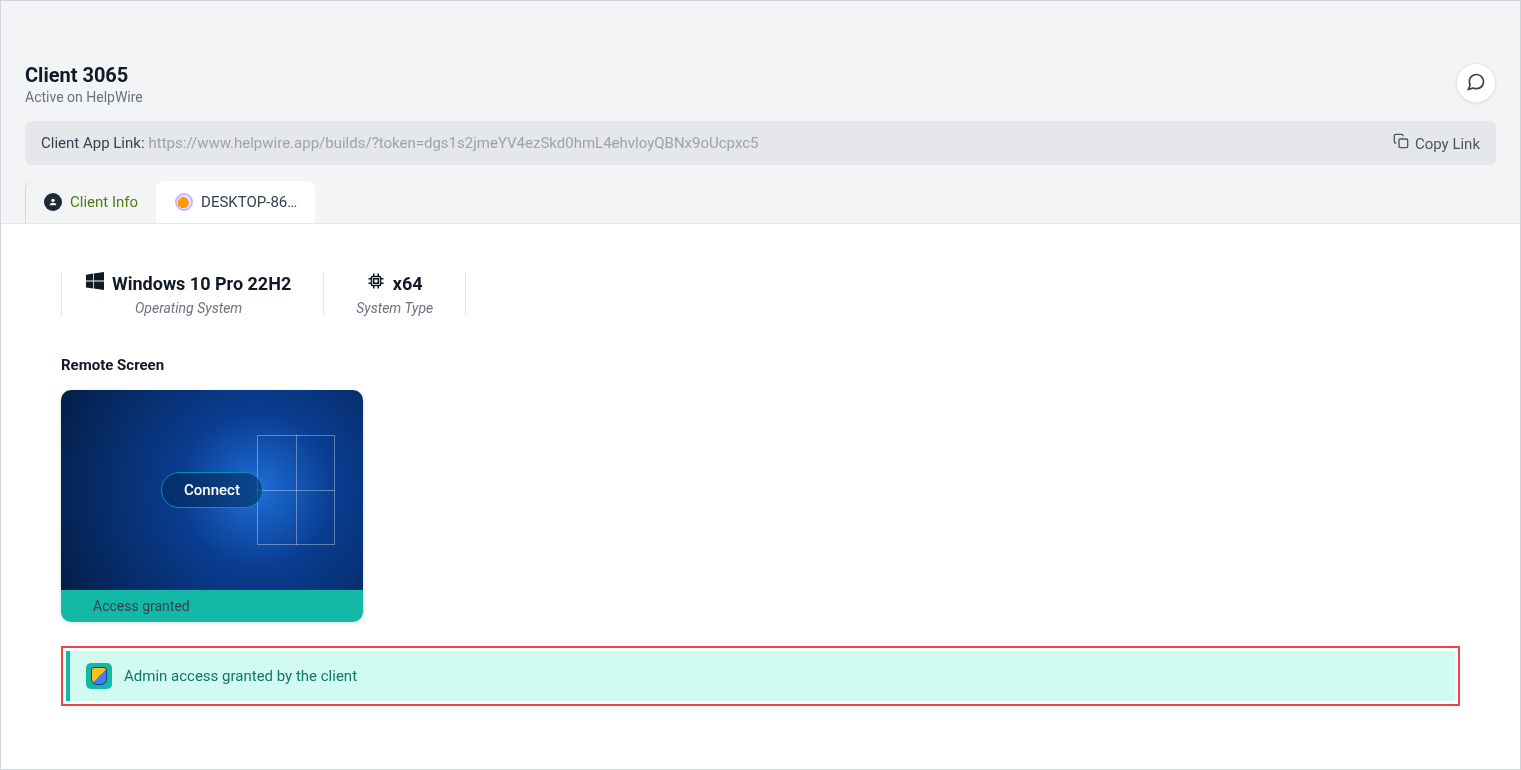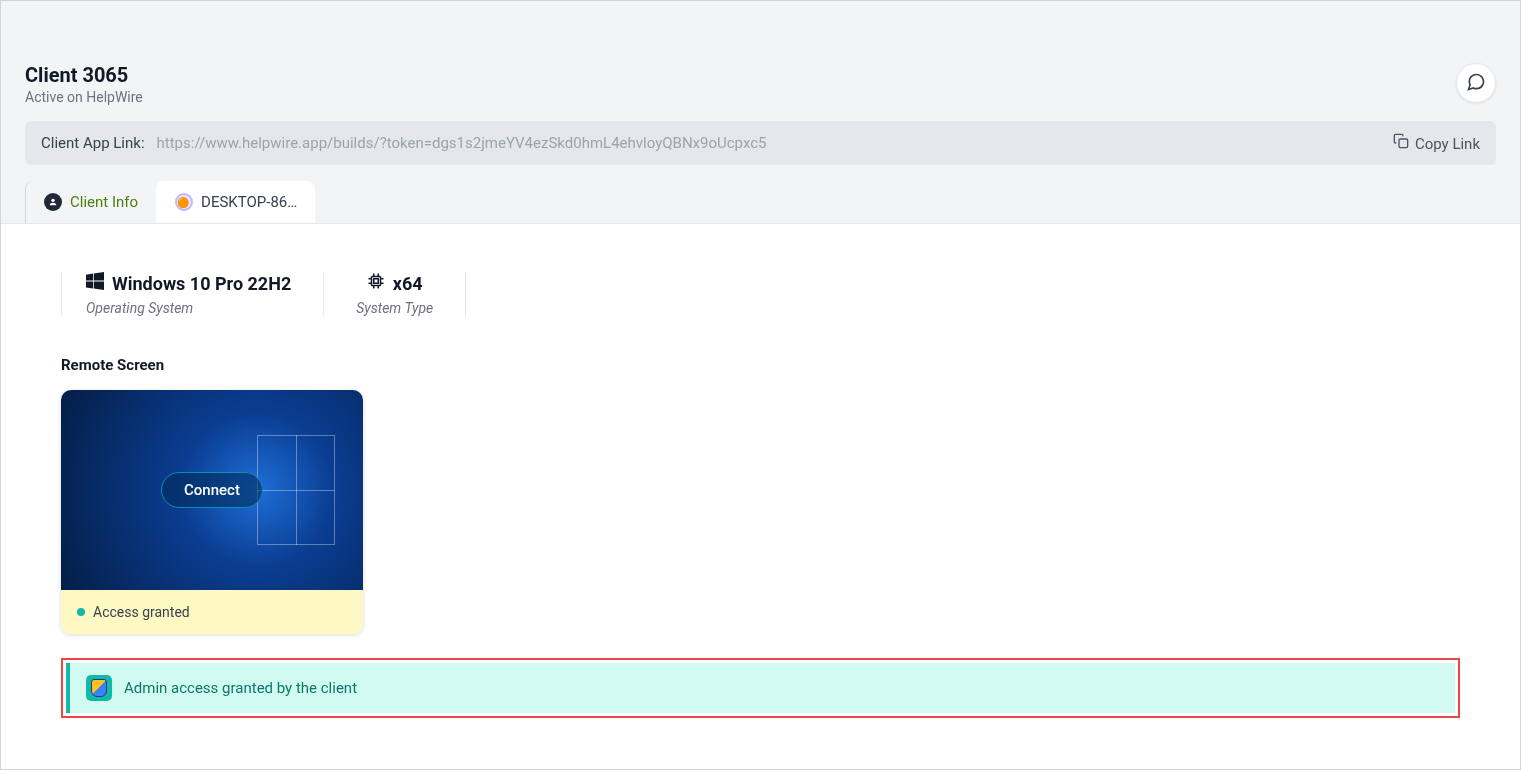--- a/index.html
+++ b/index.html
@@ -6,52 +6,52 @@
     body { background: #fff; width: 1521px; height: 770px; border: 1px solid #d1d5db; overflow: hidden; }
     
     .header-section { background: #f3f4f6; padding: 18px 24px 0 24px; border-bottom: 1px solid #e5e7eb; }
     .header-top { display: flex; justify-content: space-between; align-items: flex-start; margin-bottom: 16px; margin-top: 44px; }
     .title-block { display: flex; flex-direction: column; gap: 2px; }
     .client-title { font-size: 20px; font-weight: 700; color: #111827; }
     .client-subtitle { font-size: 14px; color: #6b7280; }
     .chat-btn { width: 40px; height: 40px; border-radius: 50%; background: #fff; border: 1px solid #e5e7eb; display: flex; align-items: center; justify-content: center; cursor: pointer; box-shadow: 0 1px 3px rgba(0,0,0,0.08); }
     
     .link-bar { background: #e5e7eb; border-radius: 6px; padding: 12px 16px; display: flex; justify-content: space-between; align-items: center; margin-bottom: 0; }
-    .link-left { display: flex; gap: 12px; align-items: center; font-size: 15px; }
+    .link-left { display: flex; gap: 4px; align-items: center; font-size: 15px; }
     .link-label { color: #374151; }
     .link-url { color: #9ca3af; }
     .copy-link { display: flex; align-items: flex-end; gap: 6px; color: #4b5563; font-size: 15px; cursor: pointer; }
     
     .tabs { display: flex; gap: 0; margin-top: 16px; }
     .tab { display: flex; align-items: center; gap: 8px; padding: 12px 18px; font-size: 15px; color: #4d7c0f; cursor: pointer; border-radius: 8px 8px 0 0; border-left: 1px solid transparent; }
     .tab.inactive { border-left: 1px solid #d1d5db; }
     .tab.active { background: #fff; color: #374151; }
     .tab-icon-circle { width: 18px; height: 18px; border-radius: 50%; display: flex; align-items: center; justify-content: center; }
     .tab-icon-user { background: #1f2937; }
     .tab-icon-desktop { background: #ede9fe; border: 2px solid #c4b5fd; }
     .tab-icon-desktop-inner { font-size: 10px; }
     
     .content { padding: 48px 60px; background: #fff; }
     
     .info-row { display: flex; gap: 0; margin-bottom: 40px; }
-    .info-cell { padding: 0 32px; border-right: 1px solid #e5e7eb; }
+    .info-cell { padding: 0 32px; border-right: 1px solid #e5e7eb; text-align: center; }
     .info-cell:first-child { padding-left: 0; border-left: 1px solid #e5e7eb; padding-left: 24px; }
     .info-value { font-size: 18px; font-weight: 700; color: #111827; display: flex; align-items: center; justify-content: center; gap: 8px; margin-bottom: 6px; }
     .info-label { font-size: 14px; color: #6b7280; font-style: italic; }
     
     .section-title { font-size: 15px; font-weight: 700; color: #111827; margin-bottom: 16px; }
     
     .screen-card { width: 302px; border-radius: 10px; overflow: hidden; box-shadow: 0 1px 4px rgba(0,0,0,0.15); }
     .screen-preview { height: 200px; background: radial-gradient(circle at 65% 50%, #1e6fd9 0%, #0a3d91 35%, #041e47 100%); position: relative; display: flex; align-items: center; justify-content: center; }
     .window-frame { position: absolute; right: 28px; top: 50%; transform: translateY(-50%); width: 78px; height: 110px; }
     .window-frame::before { content: ''; position: absolute; left: 50%; top: 0; bottom: 0; width: 1px; background: rgba(255,255,255,0.35); }
     .window-frame::after { content: ''; position: absolute; top: 50%; left: 0; right: 0; height: 1px; background: rgba(255,255,255,0.35); }
     .window-pane { position: absolute; inset: 0; border: 1px solid rgba(255,255,255,0.35); }
     .connect-btn { position: relative; z-index: 2; padding: 8px 22px; border-radius: 20px; border: 1.5px solid #0891b2; background: rgba(2, 44, 90, 0.6); color: #fff; font-size: 15px; font-weight: 500; cursor: pointer; }
-    .screen-footer { padding: 14px 16px; display: flex; align-items: center; gap: 8px; background: #fef9c3; }
+    .screen-footer { padding: 8px 16px; display: flex; align-items: center; gap: 8px; background: #14b8a6; }
     .status-dot { width: 8px; height: 8px; border-radius: 50%; background: #14b8a6; }
     .status-text { font-size: 14px; color: #374151; }
     .admin-outer { margin-top: 24px; padding: 3px; border: 2px solid #ef4444; }
     .admin-inner { border-left: 4px solid #14b8a6; background: #d1faf0; padding: 12px 16px; display: flex; align-items: center; gap: 12px; }
     .shield-icon { width: 26px; height: 26px; background: #14b8a6; border-radius: 5px; display: flex; align-items: center; justify-content: center; position: relative; }
     .shield-inner { width: 16px; height: 18px; border-radius: 3px 3px 6px 6px; background: linear-gradient(135deg, #fbbf24 0%, #fbbf24 50%, #3b82f6 50%, #3b82f6 100%); border: 1px solid #1e3a8a; }
     .admin-text { color: #0f766e; font-size: 15px; }
   </style>
 </head>
 <body>

